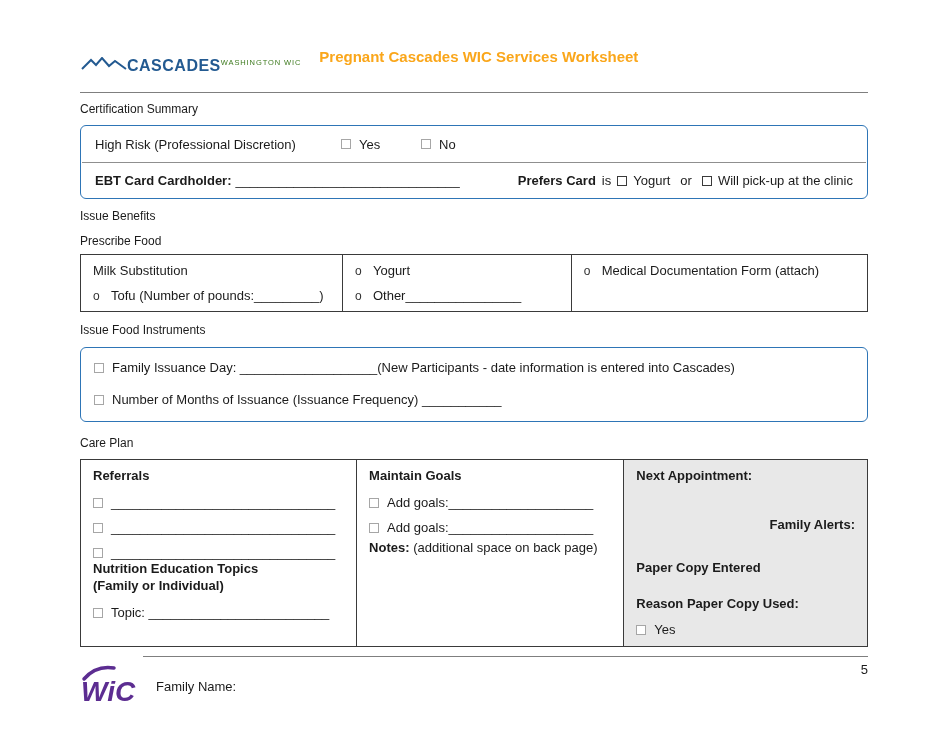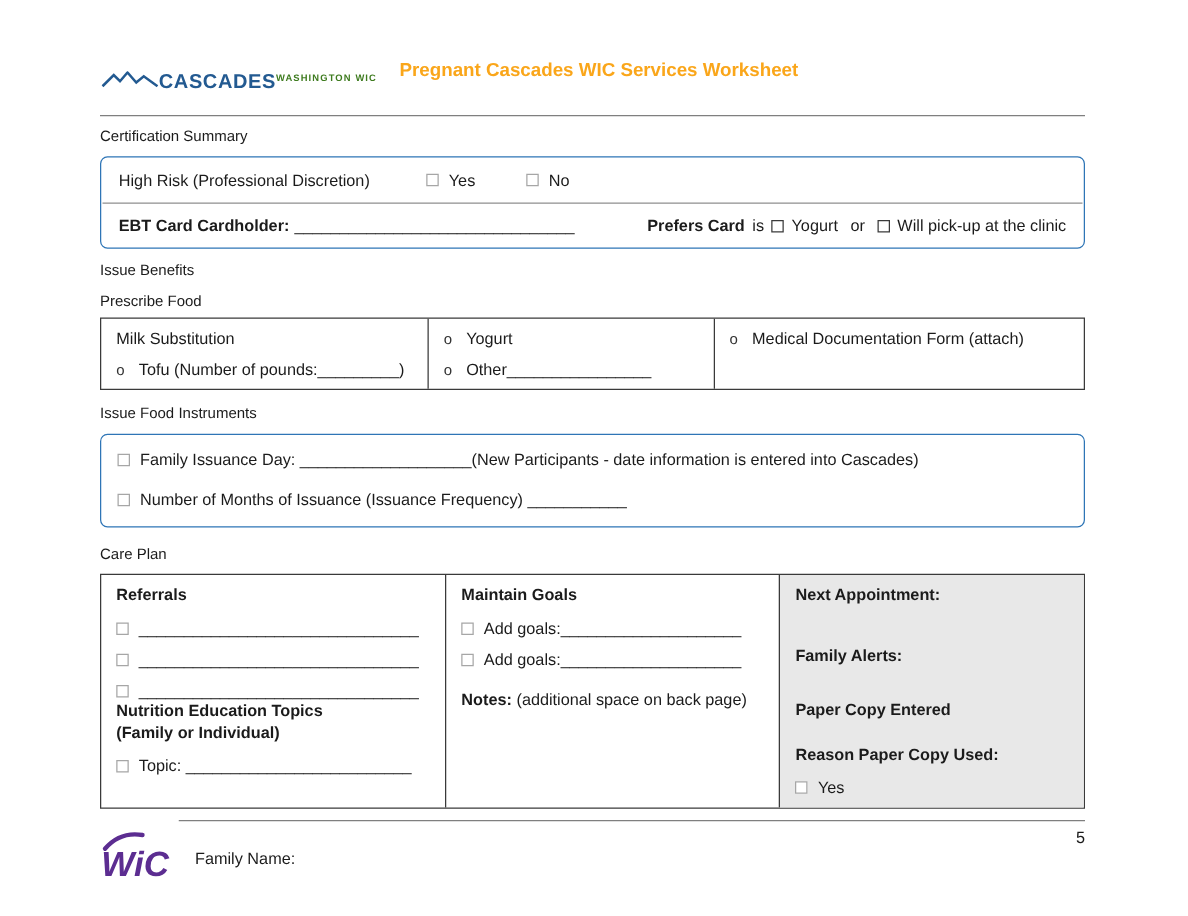--- a/index.html
+++ b/index.html
@@ -15,21 +15,21 @@
   html,body{background:#fff;}
   body{width:950px;height:733px;font-family:"Liberation Sans",sans-serif;color:#1b1b1b;font-size:13px;}
   .page{position:relative;width:950px;height:733px;overflow:hidden;background:#fff;}
   .content{padding:16px 82px 0 80px;}
 
   
   .header{display:flex;align-items:flex-end;height:58px;}
   .logo{display:flex;flex-direction:row;line-height:1;}
   .logo svg{display:block;margin-left:1px;}
   .logo-name{font-size:16px;font-weight:bold;letter-spacing:.5px;color:var(--logo-blue,#235A91);margin-top:1px;}
-  .logo-sub{font-size:7.5px;font-weight:bold;letter-spacing:.9px;color:var(--logo-green,#3E7B1F);margin-top:2px;}
+  .logo-sub{font-size:7.5px;font-weight:normal;letter-spacing:.9px;color:var(--logo-green,#3E7B1F);margin-top:2px;}
   .doc-title{font-size:15px;font-weight:bold;color:var(--title-orange,#FAA61A);margin-left:18px;padding-bottom:9px;}
   .rule{border:none;border-top:1px solid #7f7f7f;margin-top:18px;}
 
   .sec-heading{font-size:12px;font-weight:normal;}
   .mt9{margin-top:9px;} .mt10{margin-top:10px;} .mt12{margin-top:11px;} .mt14{margin-top:14px;}
 
   
   .cb{display:inline-block;width:10px;height:10px;border:1px solid #a6a6a6;background:#fff;flex:none;}
   .cb.dark{border-color:#3a3a3a;}
   .bullet{display:inline-block;width:18px;font-size:12px;color:#333;flex:none;}
@@ -60,22 +60,22 @@
 
   
   .care-table{margin-top:9px;display:grid;grid-template-columns:35% 34% 31%;border:1px solid var(--table-border,#3a3a3a);min-height:186px;}
   .cp-col{padding:8px 12px;}
   .cp-col + .cp-col{border-left:1px solid var(--table-border,#3a3a3a);}
   .cp-col.gray{background:var(--gray-fill,#E8E8E8);}
   .cp-title{font-weight:bold;min-height:17px;}
   .cp-col .cb-line{margin-top:8px;}
   .cp-col .cb-line.first{margin-top:9px;}
   .nut-title{margin-top:0;}
-  .notes-line{margin-top:16px;}
-  .g1{margin-top:32px;} .g2{margin-top:19px;} .g3{margin-top:26px;}
+  .notes-line{margin-top:4px;}
+  .g1{margin-top:32px;text-align:right;} .g2{margin-top:19px;} .g3{margin-top:26px;}
   .cp-col.gray .cb-line{margin-top:8px;}
 
   
   .footer{position:relative;margin-top:9px;}
   .footer-rule{border:none;border-top:1px solid #7f7f7f;margin-left:63px;}
   .page-num{position:absolute;right:0;top:6px;}
   .footer-row{display:flex;align-items:center;margin-top:6px;}
   .family-name{margin-left:20px;}
 </style>
 </head>

